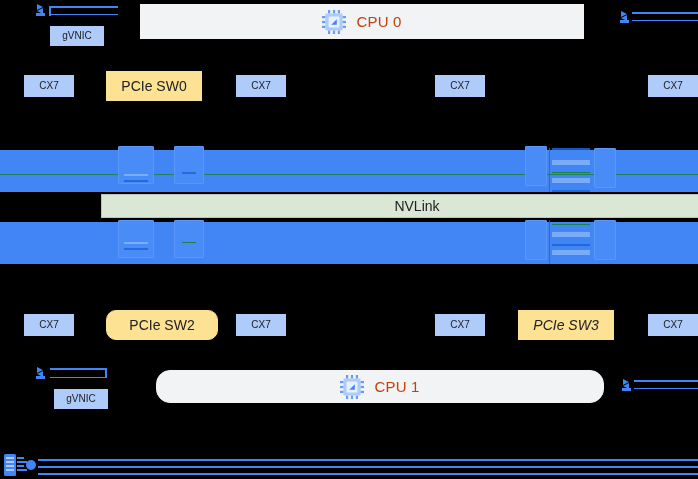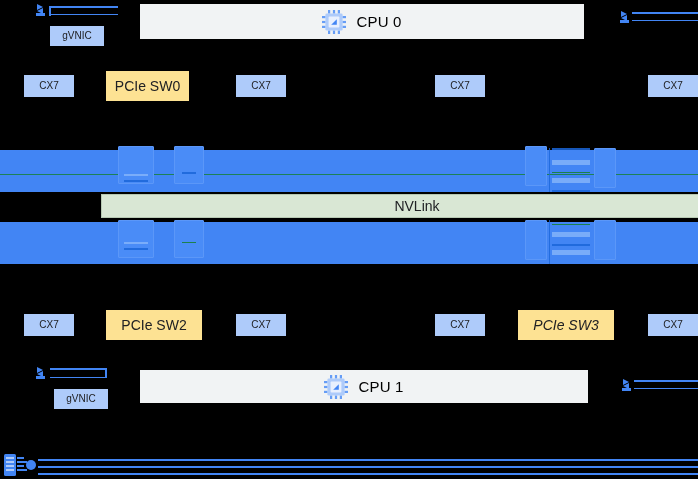--- a/index.html
+++ b/index.html
@@ -33,21 +33,21 @@
     text-align: center;
     line-height: 1.15;
     white-space: nowrap;
   }
 
   
   .cpu-bar {
     background: #f1f3f4;
     border: 1px solid #f1f3f4;
     font-size: 15px;
-    color: #000000;
+    color: #c2410c;
     gap: 10px;
   }
   .cpu-bar .cpu-label { letter-spacing: .2px; }
 
   
   .pcie-sw {
     background: #fde293;
     border: 1px solid #fde293;
     font-size: 14px;
     color: #202124;
@@ -184,21 +184,21 @@
       <rect x="0" y="10" width="9" height="3" fill="#4285f4"></rect>
     </svg>
   </span>
   <div class="hline" style="left:632px; top:12px; width:66px;"></div>
   <div class="hline thin" style="left:632px; top:20px; width:66px;"></div>
 
   <div class="box nic-box" style="left:24px; top:75px; width:50px; height:22px;">
     <span>CX7</span>
   </div>
 
-  <div class="box pcie-sw" style="left:106px; top:71px; width:83px; height:30px;text-align:center;">
+  <div class="box pcie-sw" style="left:106px; top:71px; width:96px; height:30px;text-align:center;">
     <span>PCIe SW0</span>
   </div>
 
   <div class="box nic-box" style="left:236px; top:75px; width:50px; height:22px;">
     <span>CX7</span>
   </div>
 
   <div class="box nic-box" style="left:435px; top:75px; width:50px; height:22px;">
     <span>CX7</span>
   </div>
@@ -251,21 +251,21 @@
     <div class="band-rule" style="left:552px; top:22px; width:38px;"></div>
     <div class="band-rule light" style="left:552px; top:28px; width:38px; height:5px;"></div>
 
     <div class="band-block" style="left:594px; top:-2px; width:22px; height:40px;"></div>
   </div>
 
   <div class="box nic-box" style="left:24px; top:314px; width:50px; height:22px;">
     <span>CX7</span>
   </div>
 
-  <div class="box pcie-sw" style="left:106px; top:310px; width:96px; height:30px;">
+  <div class="box pcie-sw" style="left:106px; top:310px; width:112px; height:30px;border-radius:10px;">
     <span>PCIe SW2</span>
   </div>
 
   <div class="box nic-box" style="left:236px; top:314px; width:50px; height:22px;">
     <span>CX7</span>
   </div>
 
   <div class="box nic-box" style="left:435px; top:314px; width:50px; height:22px;">
     <span>CX7</span>
   </div>
@@ -286,21 +286,21 @@
     </svg>
   </span>
   <div class="hline" style="left:50px; top:368px; width:56px;"></div>
   <div class="hline thin" style="left:50px; top:377px; width:56px;"></div>
   <div class="vline" style="left:105px; top:368px; height:10px;"></div>
 
   <div class="box nic-box gvnic" style="left:54px; top:389px; width:54px; height:20px;">
     <span>gVNIC</span>
   </div>
 
-  <div class="box cpu-bar" style="left:140px; top:370px; width:448px; height:33px;">
+  <div class="box cpu-bar" style="left:156px; top:370px; width:448px; height:33px;border-radius:14px;">
     <span class="icon" style="position:relative; left:0; top:0;">
       <svg width="24" height="24" viewBox="0 0 24 24">
         <g fill="#669df6">
           <rect x="6" y="0" width="2.2" height="3.6"></rect>
             <rect x="10.9" y="0" width="2.2" height="3.6"></rect>
             <rect x="15.8" y="0" width="2.2" height="3.6"></rect>
           <rect x="6" y="20.4" width="2.2" height="3.6"></rect>
             <rect x="10.9" y="20.4" width="2.2" height="3.6"></rect>
             <rect x="15.8" y="20.4" width="2.2" height="3.6"></rect>
           <rect x="0" y="6" width="3.6" height="2.2"></rect>

